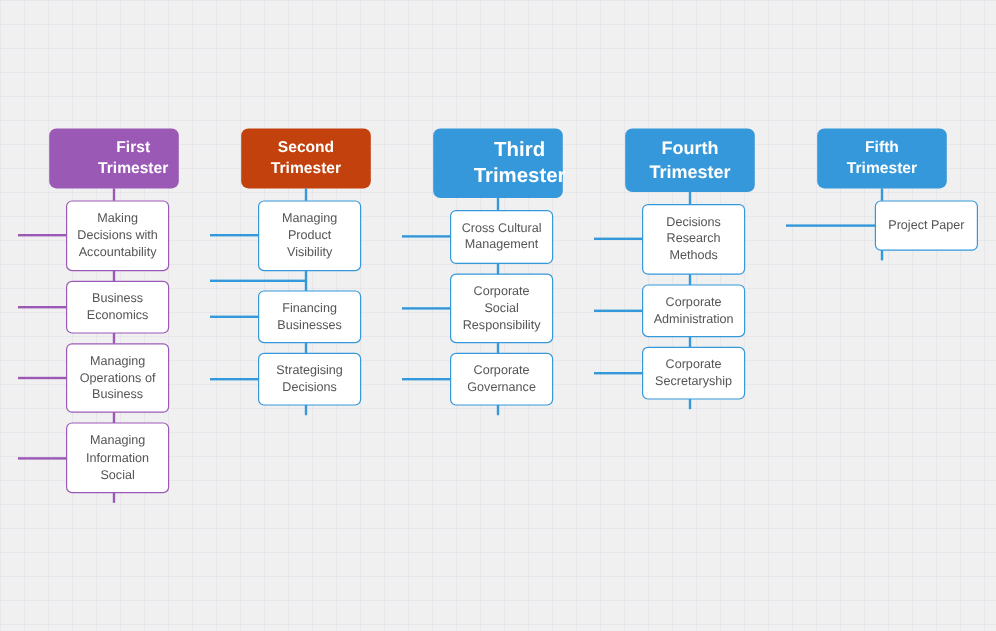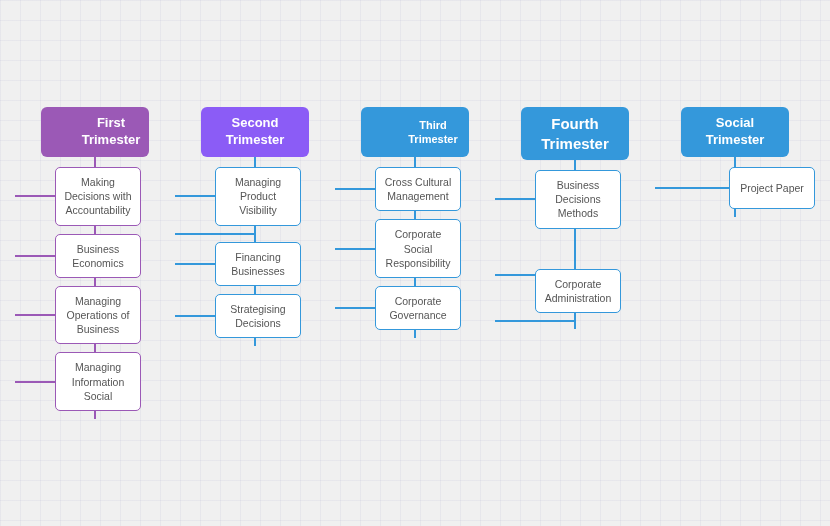--- a/index.html
+++ b/index.html
@@ -134,21 +134,21 @@
         </div>
         <div style="position: relative; display: flex; align-items: center; justify-content: center; width: 100%; z-index: 2;">
           <div style="position: absolute; top: 50%; left: 0px; width: 50%; height: 2px; transform: translateY(-50%); background: rgb(155, 89, 182); z-index: 1;"></div>
           <div class="node" style="border: 1.5px solid rgb(155, 89, 182); margin-left: 6px;">
             <span>Managing Information Social</span>
           </div>
         </div>
       </div>
     </div>
     <div class="col-wrap">
-      <div class="header-box" style="background-color: #8b5cf6; font-size: 13px; white-space: pre-line;">Second
+      <div class="header-box" style="background-color: #c2410c; font-size: 13px; white-space: pre-line;">Second
 Trimester</div>
       <div class="v-line" style="background-color: rgb(52, 152, 219);"></div>
       <div class="items-list" style="--lc: #3498db;">
         <div style="position: absolute; top: 0px; bottom: 0px; left: 50%; width: 2px; transform: translateX(-50%); background: rgb(52, 152, 219); z-index: 0;"></div>
         <div style="position: relative; display: flex; align-items: center; justify-content: center; width: 100%; z-index: 2;">
           <div style="position: absolute; top: 50%; left: 0px; width: 50%; height: 2px; transform: translateY(-50%); background: rgb(52, 152, 219); z-index: 1;"></div>
           <div class="node" style="border: 1.5px solid rgb(52, 152, 219); margin-left: 6px;">
             <span>Managing Product Visibility</span>
           </div>
         </div>
@@ -163,21 +163,21 @@
         </div>
         <div style="position: relative; display: flex; align-items: center; justify-content: center; width: 100%; z-index: 2;">
           <div style="position: absolute; top: 50%; left: 0px; width: 50%; height: 2px; transform: translateY(-50%); background: rgb(52, 152, 219); z-index: 1;"></div>
           <div class="node" style="border: 1.5px solid rgb(52, 152, 219); margin-left: 6px;">
             <span>Strategising Decisions</span>
           </div>
         </div>
       </div>
     </div>
     <div class="col-wrap">
-      <div class="header-box" style="background-color: rgb(52, 152, 219); font-size: 11px; white-space: pre-line; padding-left: 44px;">Third
+      <div class="header-box" style="background-color: rgb(52, 152, 219); font-size: 17px; white-space: pre-line; padding-left: 44px;">Third
 Trimester</div>
       <div class="v-line" style="background-color: rgb(52, 152, 219);"></div>
       <div class="items-list" style="--lc: #3498db;">
         <div style="position: absolute; top: 0px; bottom: 0px; left: 50%; width: 2px; transform: translateX(-50%); background: rgb(52, 152, 219); z-index: 0;"></div>
         <div style="position: relative; display: flex; align-items: center; justify-content: center; width: 100%; z-index: 2;">
           <div style="position: absolute; top: 50%; left: 0px; width: 50%; height: 2px; transform: translateY(-50%); background: rgb(52, 152, 219); z-index: 1;"></div>
           <div class="node" style="border: 1.5px solid rgb(52, 152, 219); margin-left: 6px;">
             <span>Cross Cultural Management</span>
           </div>
         </div>
@@ -197,36 +197,39 @@
     </div>
     <div class="col-wrap">
       <div class="header-box" style="background-color: rgb(52, 152, 219); font-size: 15px; white-space: pre-line;">Fourth
 Trimester</div>
       <div class="v-line" style="background-color: rgb(52, 152, 219);"></div>
       <div class="items-list" style="--lc: #3498db;">
         <div style="position: absolute; top: 0px; bottom: 0px; left: 50%; width: 2px; transform: translateX(-50%); background: rgb(52, 152, 219); z-index: 0;"></div>
         <div style="position: relative; display: flex; align-items: center; justify-content: center; width: 100%; z-index: 2;">
           <div style="position: absolute; top: 50%; left: 0px; width: 50%; height: 2px; transform: translateY(-50%); background: rgb(52, 152, 219); z-index: 1;"></div>
           <div class="node" style="border: 1.5px solid rgb(52, 152, 219); margin-left: 6px;">
-            <span>Business Decisions Methods</span>
-          </div>
-        </div>
-        <div style="position: relative; display: flex; align-items: center; justify-content: center; width: 100%; z-index: 2;">
-          <div style="position: absolute; top: 50%; left: 0px; width: 50%; height: 2px; transform: translateY(-50%); background: rgb(52, 152, 219); z-index: 1;"></div>
-          <div class="node" style="border: 1.5px solid rgb(52, 152, 219); margin-left: 6px; margin-top: 32px;">
+            <span>Decisions Research Methods</span>
+          </div>
+        </div>
+        <div style="position: relative; display: flex; align-items: center; justify-content: center; width: 100%; z-index: 2;">
+          <div style="position: absolute; top: 50%; left: 0px; width: 50%; height: 2px; transform: translateY(-50%); background: rgb(52, 152, 219); z-index: 1;"></div>
+          <div class="node" style="border: 1.5px solid rgb(52, 152, 219); margin-left: 6px;">
             <span>Corporate Administration</span>
           </div>
         </div>
         <div style="position: relative; display: flex; align-items: center; justify-content: center; width: 100%; z-index: 2;">
           <div style="position: absolute; top: 50%; left: 0px; width: 50%; height: 2px; transform: translateY(-50%); background: rgb(52, 152, 219); z-index: 1;"></div>
-        </div>
-      </div>
-    </div>
-    <div class="col-wrap">
-      <div class="header-box" style="background-color: rgb(52, 152, 219); font-size: 13px; white-space: pre-line;">Social
+          <div class="node" style="border: 1.5px solid rgb(52, 152, 219); margin-left: 6px;">
+            <span>Corporate Secretaryship</span>
+          </div>
+        </div>
+      </div>
+    </div>
+    <div class="col-wrap">
+      <div class="header-box" style="background-color: rgb(52, 152, 219); font-size: 13px; white-space: pre-line;">Fifth
 Trimester</div>
       <div class="v-line" style="background-color: rgb(52, 152, 219);"></div>
       <div class="items-list" style="--lc: #3498db;">
         <div style="position: absolute; top: 0px; bottom: 0px; left: 50%; width: 2px; transform: translateX(-50%); background: rgb(52, 152, 219); z-index: 0;"></div>
         <div style="position: relative; display: flex; align-items: center; justify-content: flex-end; width: 100%; z-index: 2;">
           <div style="position: absolute; top: 50%; left: 0px; width: 50%; height: 2px; transform: translateY(-50%); background: rgb(52, 152, 219); z-index: 1;"></div>
           <div class="node" style="border: 1.5px solid rgb(52, 152, 219); margin-left: 6px;">
             <span>Project Paper</span>
           </div>
         </div>

